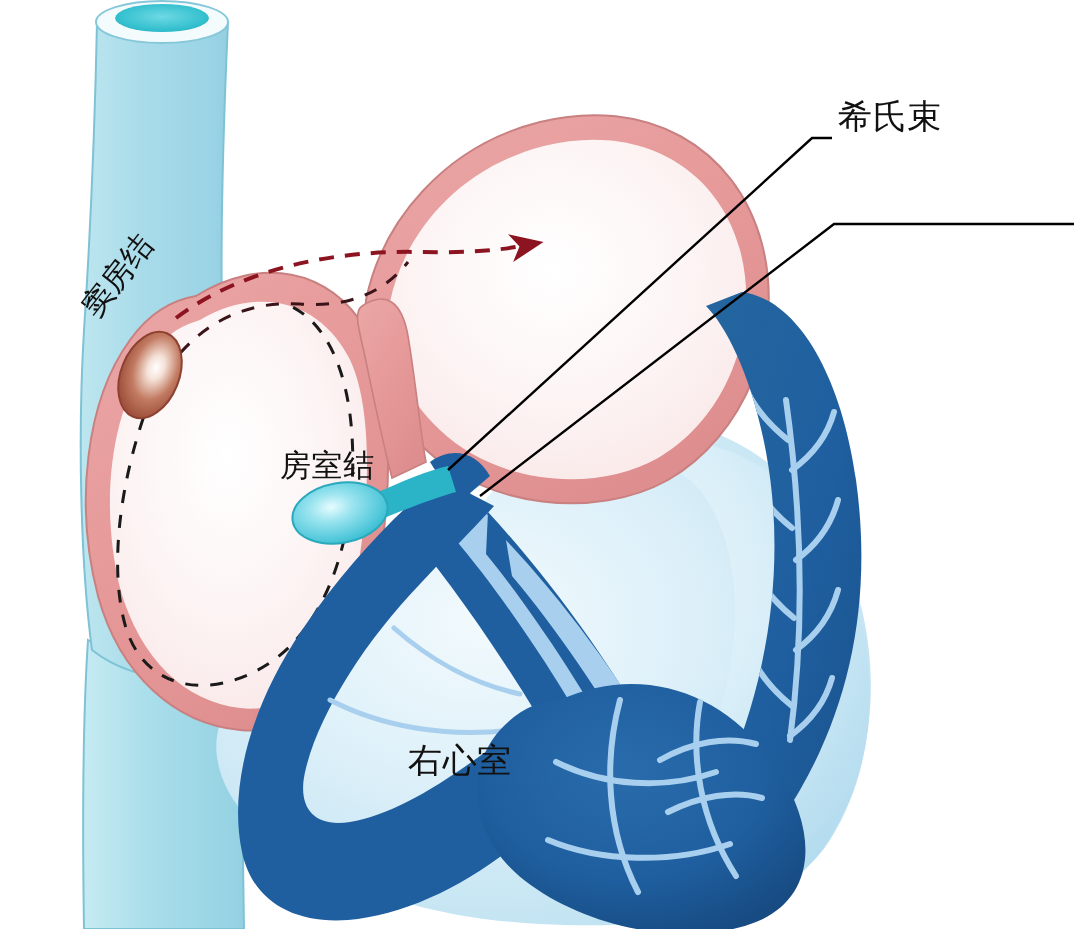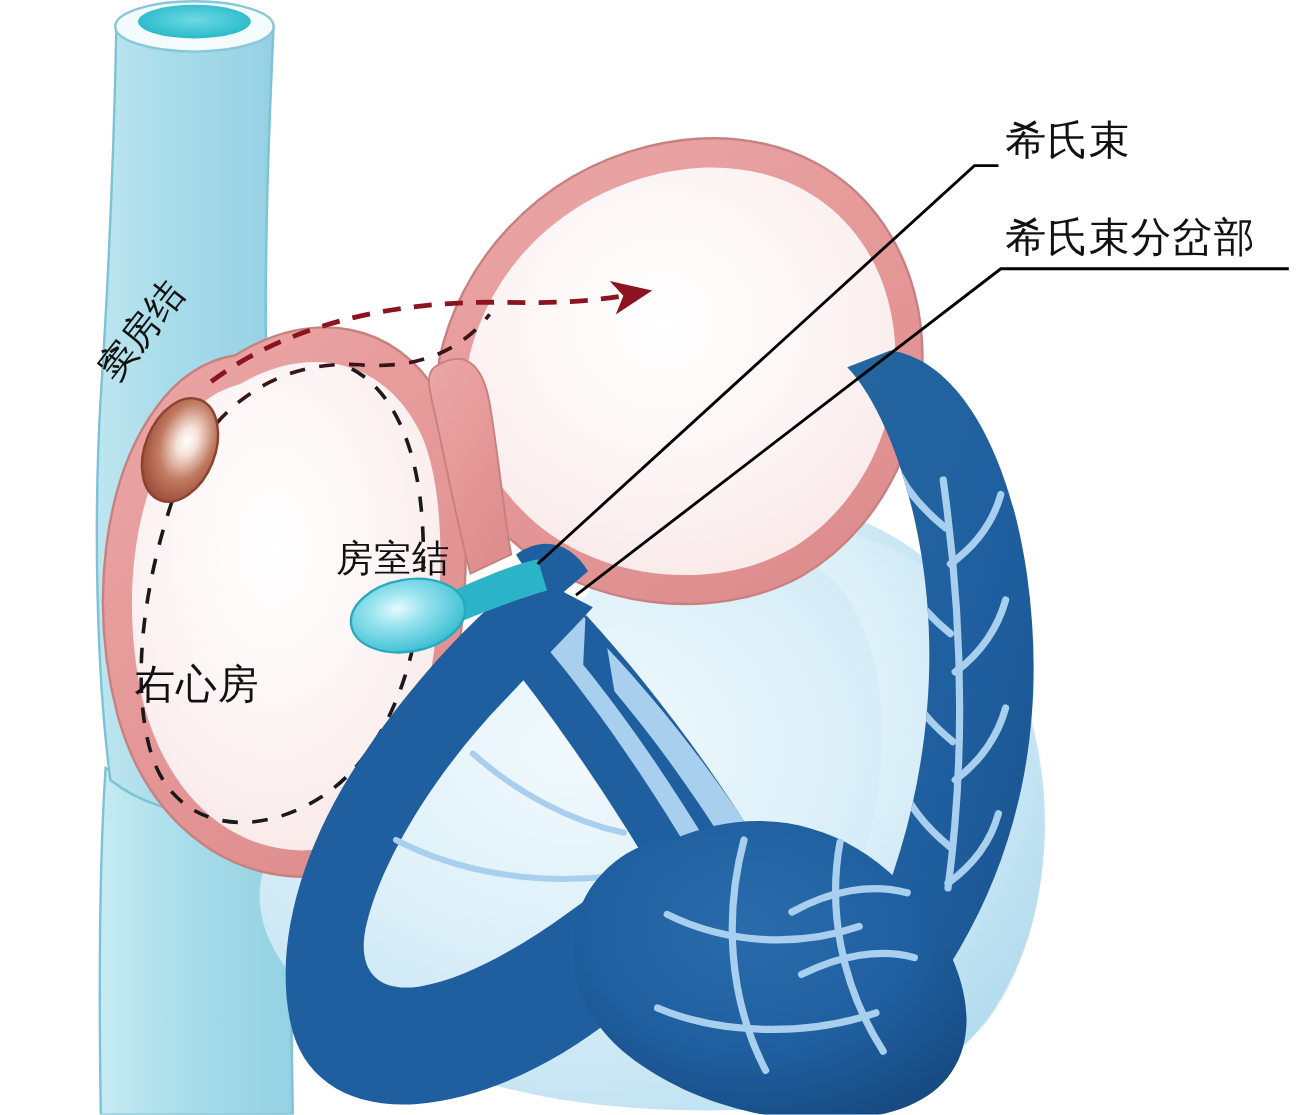--- a/index.html
+++ b/index.html
@@ -241,23 +241,22 @@
     </g>
 
     <g stroke="#000000" stroke-width="2.4" fill="none">
       <path d="M832 138 L 812 138 L 448 470"></path>
       <path d="M1074 224 L 834 224 L 480 496"></path>
     </g>
   </svg>
 
   <div class="anno big" id="label-his">希氏束</div>
 
-  <div class="anno big" id="label-his-bif">希氏束分岔部</div>
-
-
-
-  <div class="anno big" id="label-ra">右心房</div>
+
+
+  <div class="anno big" id="label-rv">右心室</div>
+
 
   <div class="anno mid" id="label-av-node">房室结</div>
 
   <div class="anno mid" id="label-sa-node">窦房结</div>
 
 </div>
 
 </body></html>

